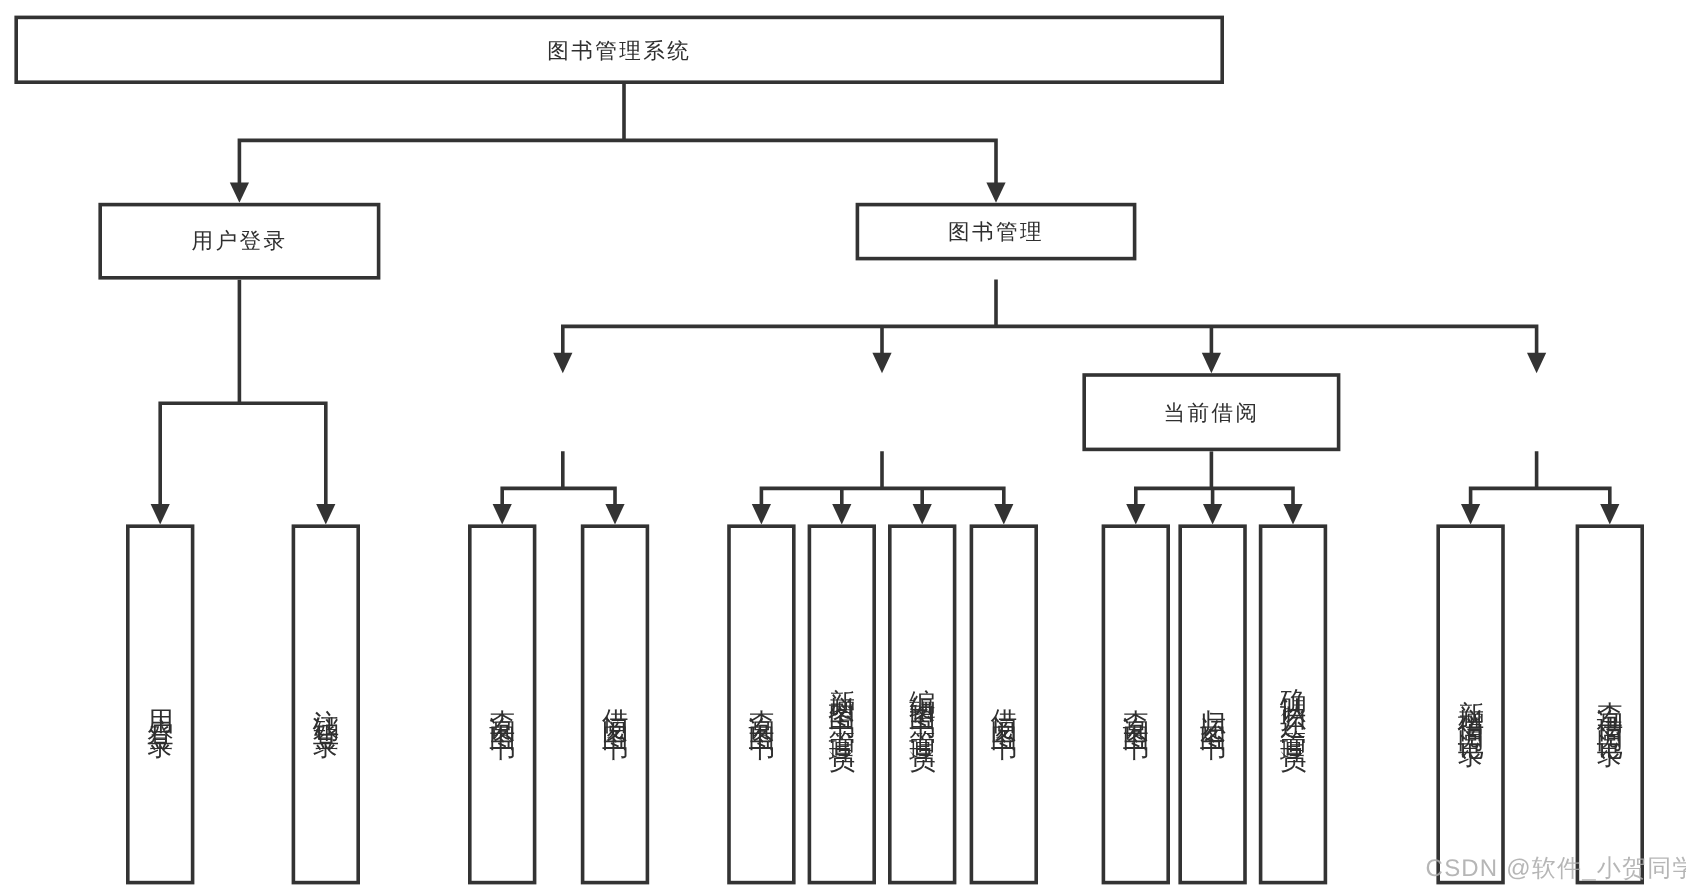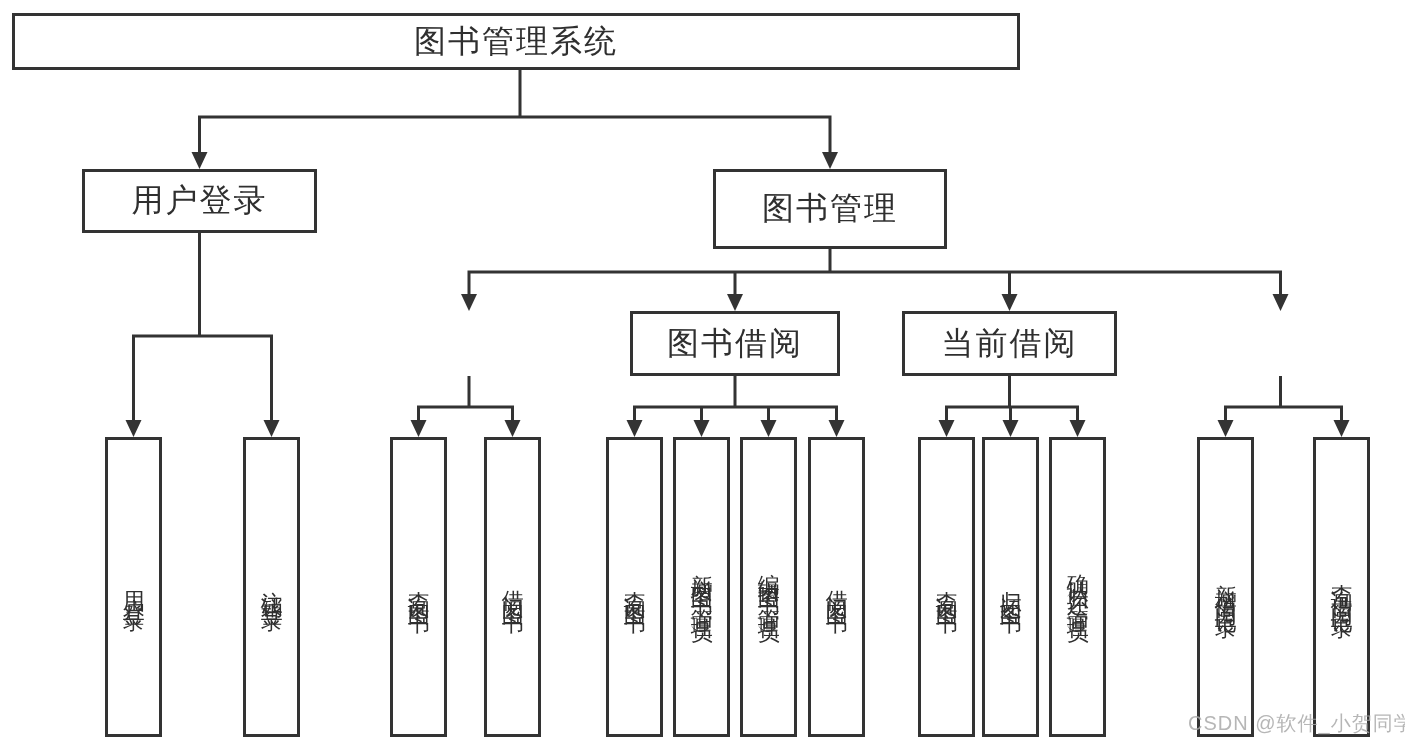--- a/index.html
+++ b/index.html
@@ -15,21 +15,21 @@
   }
   .wires{position:absolute;left:0;top:0;pointer-events:none;}
   .wires .ln{fill:none;stroke:var(--line);stroke-width:3;}
   .wires .hd{fill:var(--line);stroke:none;}
   .node{
     position:absolute;background:var(--background);
     border:3px solid var(--line);box-sizing:border-box;
     display:flex;align-items:center;justify-content:center;
     color:var(--text);
   }
-  .node.h{font-size:32px;letter-spacing:2px;white-space:nowrap;}
+  .node.h{font-size:18px;letter-spacing:2px;white-space:nowrap;}
   .node.v span{
     writing-mode:vertical-rl;text-orientation:mixed;
     font-size:22px;letter-spacing:7px;line-height:1.2;white-space:nowrap;
   }
   .watermark{
     position:absolute;left:1188px;top:710px;
     font-size:20px;letter-spacing:1px;color:var(--watermark);
     opacity:.85;white-space:nowrap;z-index:5;
   }
 </style>
@@ -88,27 +88,24 @@
     </g>
   </svg>
 
   <div class="node h" style="left:12px;top:13px;width:1008px;height:57px">
     <span>图书管理系统</span>
   </div>
 
   <div class="node h" style="left:82px;top:169px;width:235px;height:64px">
     <span>用户登录</span>
   </div>
-  <div class="node h" style="left:713px;top:169px;width:234px;height:80px">
+  <div class="node h" style="left:713px;top:169px;width:234px;height:48px">
     <span>图书管理</span>
   </div>
 
-  <div class="node h" style="left:630px;top:311px;width:210px;height:65px">
-    <span>图书借阅</span>
-  </div>
   <div class="node h" style="left:902px;top:311px;width:215px;height:65px">
     <span>当前借阅</span>
   </div>
 
   <div class="node v" style="left:105px;top:437px;width:57px;height:300px">
     <span>用户登录</span>
   </div>
   <div class="node v" style="left:243px;top:437px;width:57px;height:300px">
     <span>注销登录</span>
   </div>

